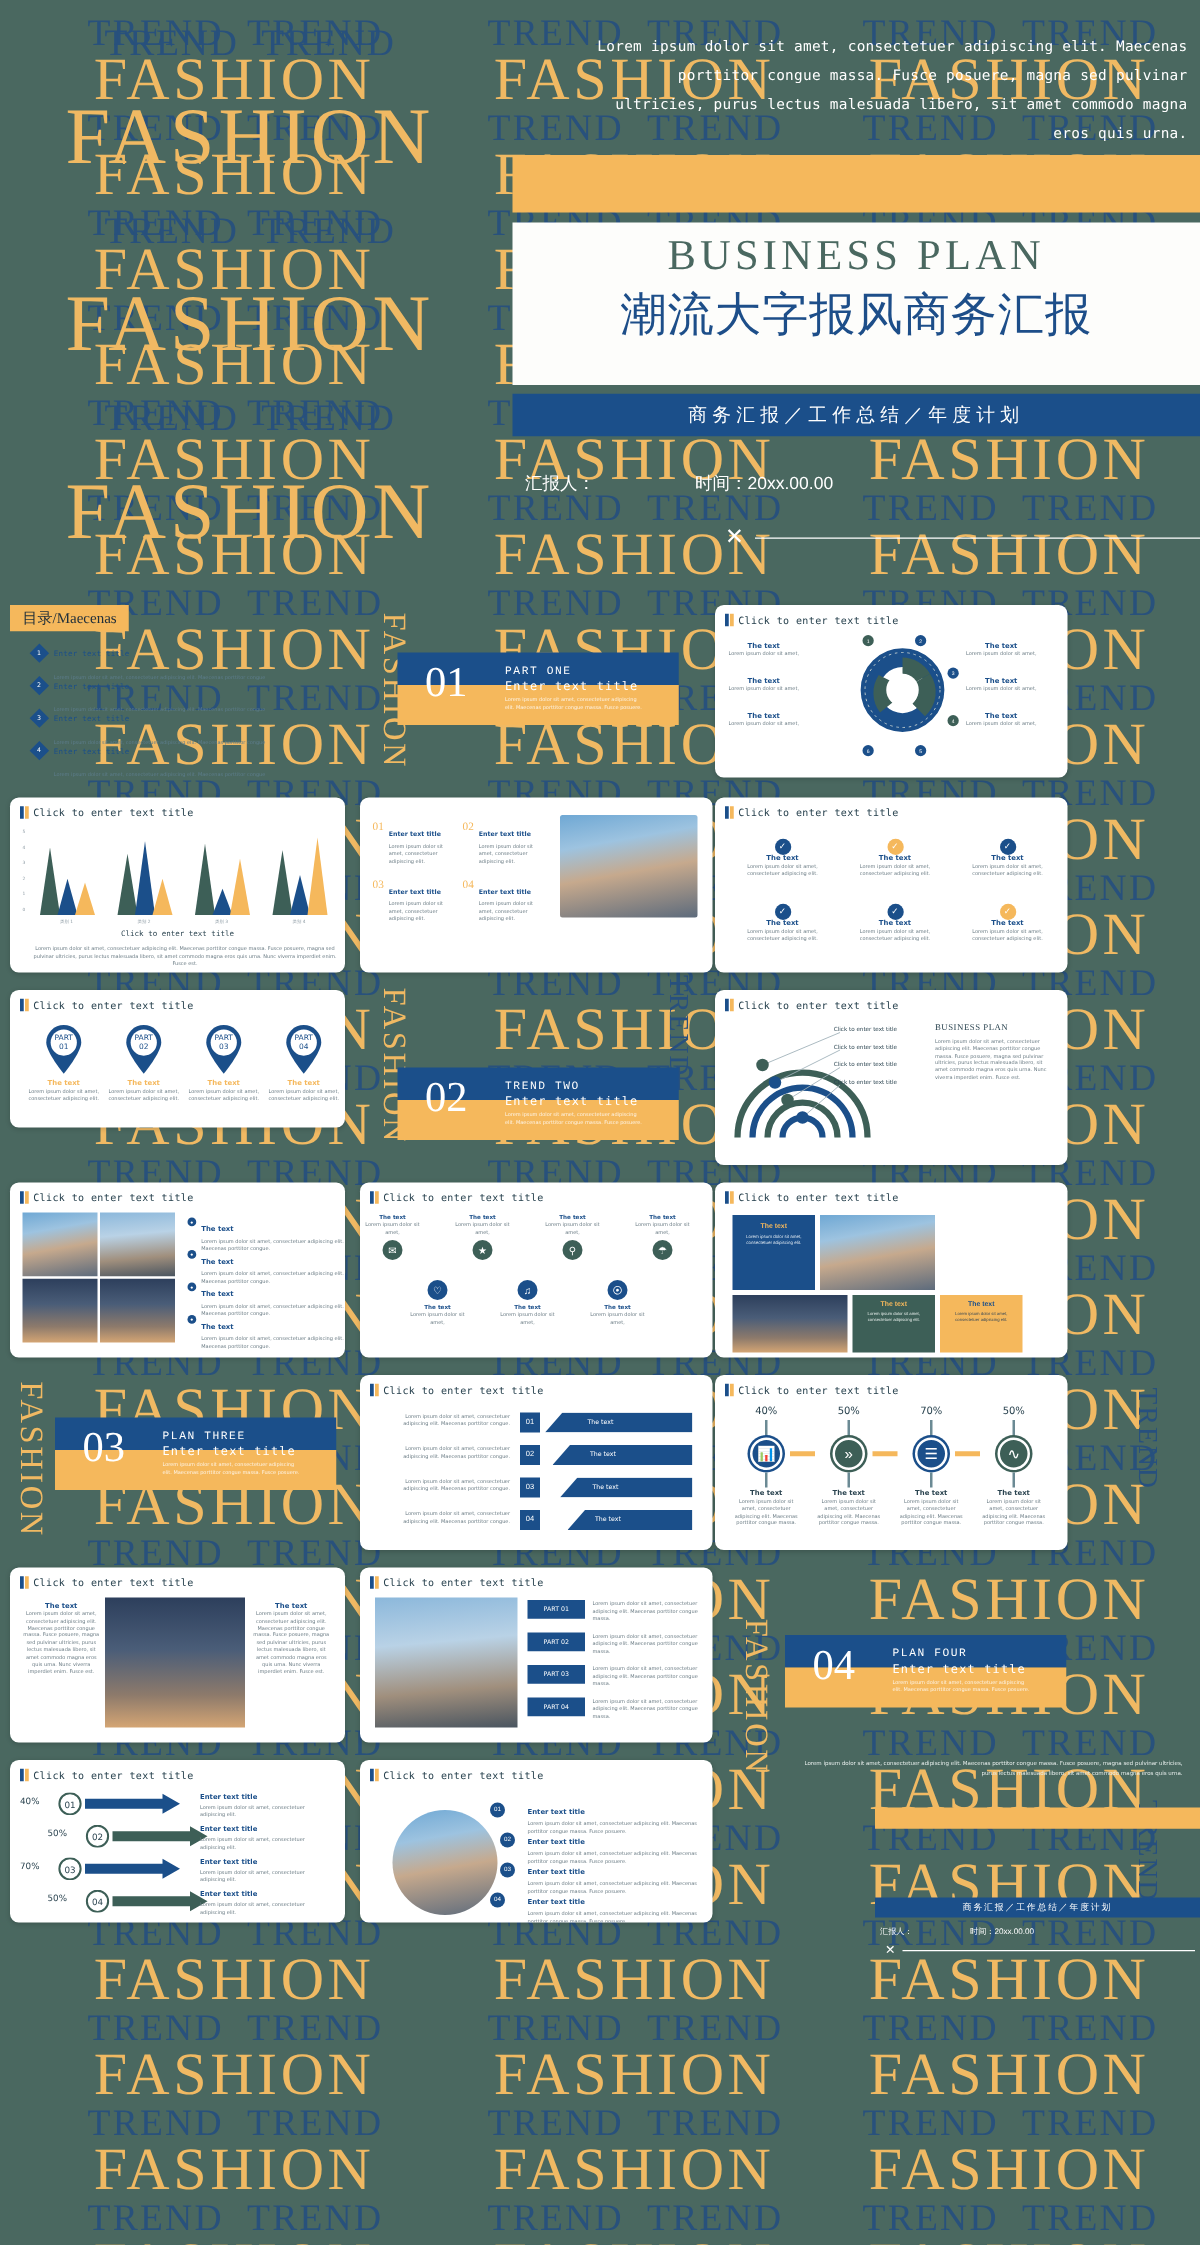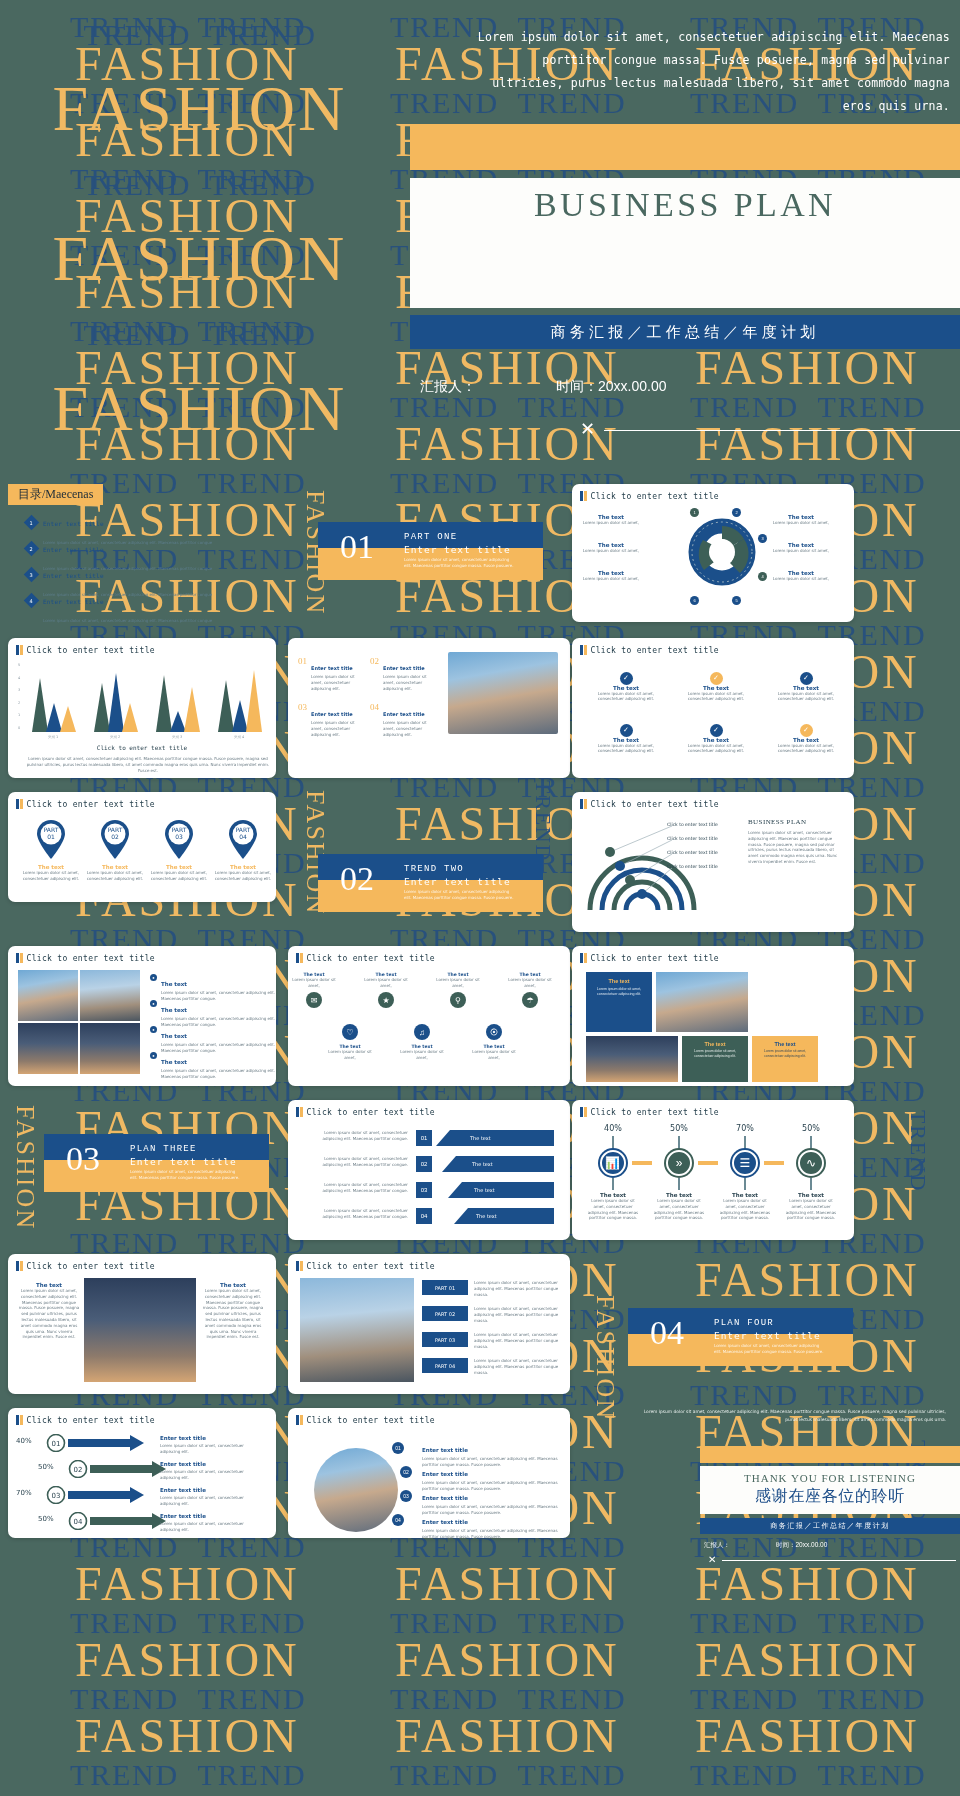--- a/index.html
+++ b/index.html
@@ -302,20 +302,21 @@
       <div class="l bg-fashion" style="top:222px;font-size:64px;font-family:'Liberation Serif',serif;letter-spacing:.05em">FASHION</div>
       <div class="l bg-trend" style="top:318px;font-size:30px;font-family:'Liberation Serif',serif;letter-spacing:.05em">TREND&nbsp;&nbsp;TREND</div>
       <div class="l bg-fashion" style="top:372px;font-size:64px;font-family:'Liberation Serif',serif;letter-spacing:.05em">FASHION</div>
     </div>
 
   <div id="hero-right">
     <div id="hero-lorem">Lorem ipsum dolor sit amet, consectetuer adipiscing elit. Maecenas porttitor congue massa. Fusce posuere, magna sed pulvinar ultricies, purus lectus malesuada libero, sit amet commodo magna eros quis urna.</div>
     <div id="hero-gold-bar"></div>
     <div id="hero-white">
       <div id="hero-en">BUSINESS PLAN</div>
+      <div id="hero-cn">潮流大字报风商务汇报</div>
     </div>
     <div id="hero-blue-bar">商务汇报／工作总结／年度计划</div>
     <div id="hero-meta">
       <span>汇报人：</span>
       <span>时间：20xx.00.00</span>
     </div>
     <div id="hero-rule">
       <span class="x">✕</span>
       <span class="line"></span>
     </div>
@@ -872,24 +873,20 @@
       <span class="tlabel">Enter text title</span>
       <div class="tiny">Lorem ipsum dolor sit amet, consectetuer adipiscing elit. Maecenas porttitor congue massa. Fusce posuere.</div></div>
       <span class="cir" style="position:absolute;left:104px;top:106px;width:12px;height:12px;background:#1b4f8a;font-size:5px">04</span>
       <div style="position:absolute;left:134px;top:102px;width:136px">
       <span class="tlabel">Enter text title</span>
       <div class="tiny">Lorem ipsum dolor sit amet, consectetuer adipiscing elit. Maecenas porttitor congue massa. Fusce posuere.</div></div>
     </div>
     <div style="position:absolute;left:620px;top:946px;width:340px;height:170px">
     <div style="position:absolute;left:18px;top:0;width:308px;color:#e7eeec;font-size:4.4px;line-height:1.9;text-align:right;font-family:'DejaVu Sans',sans-serif">Lorem ipsum dolor sit amet, consectetuer adipiscing elit. Maecenas porttitor congue massa. Fusce posuere, magna sed pulvinar ultricies, purus lectus malesuada libero, sit amet commodo magna eros quis urna.</div>
     <div style="position:absolute;left:80px;top:38px;width:260px;height:17px;background:#f5b85c"></div>
-    <div style="position:absolute;left:80px;top:58px;width:260px;height:48px;background:#fdfdfb">
-      <div style="text-align:center;margin-top:6px;font-family:'Liberation Serif',serif;font-size:11px;color:#4a6860;letter-spacing:.09em">THANK YOU FOR LISTENING</div>
-      <div style="text-align:center;margin-top:2px;font-family:'Liberation Serif',serif;font-size:16px;color:#1d4e89;letter-spacing:.04em">感谢在座各位的聆听</div>
-      </div>
     <div style="position:absolute;left:80px;top:110px;width:260px;height:16px;background:#1b4f8a;color:#fff;font-size:7px;letter-spacing:.22em;display:flex;align-items:center;justify-content:center">商务汇报／工作总结／年度计划</div>
     <div style="position:absolute;left:84px;top:133px;width:256px;display:flex;gap:46px;color:#fff;font-size:6.5px">
       <span>汇报人：</span>
       <span>时间：20xx.00.00</span>
       </div>
     <div style="position:absolute;left:88px;top:152px;width:250px;height:8px">
       <span style="position:absolute;left:0;top:-6px;color:#fff;font-size:10px">✕</span>
       <span style="position:absolute;left:14px;top:0;width:234px;height:1px;background:#fff"></span>
       </div>
   </div>

